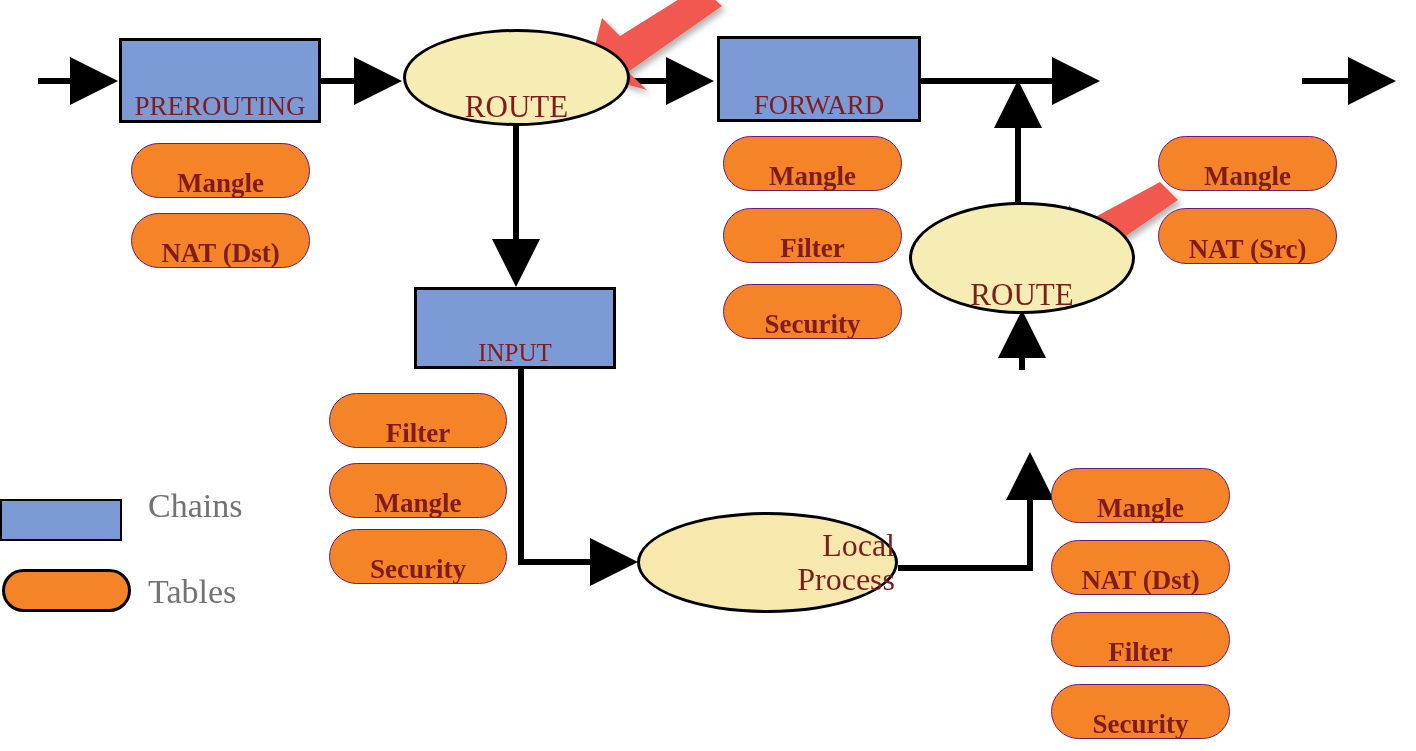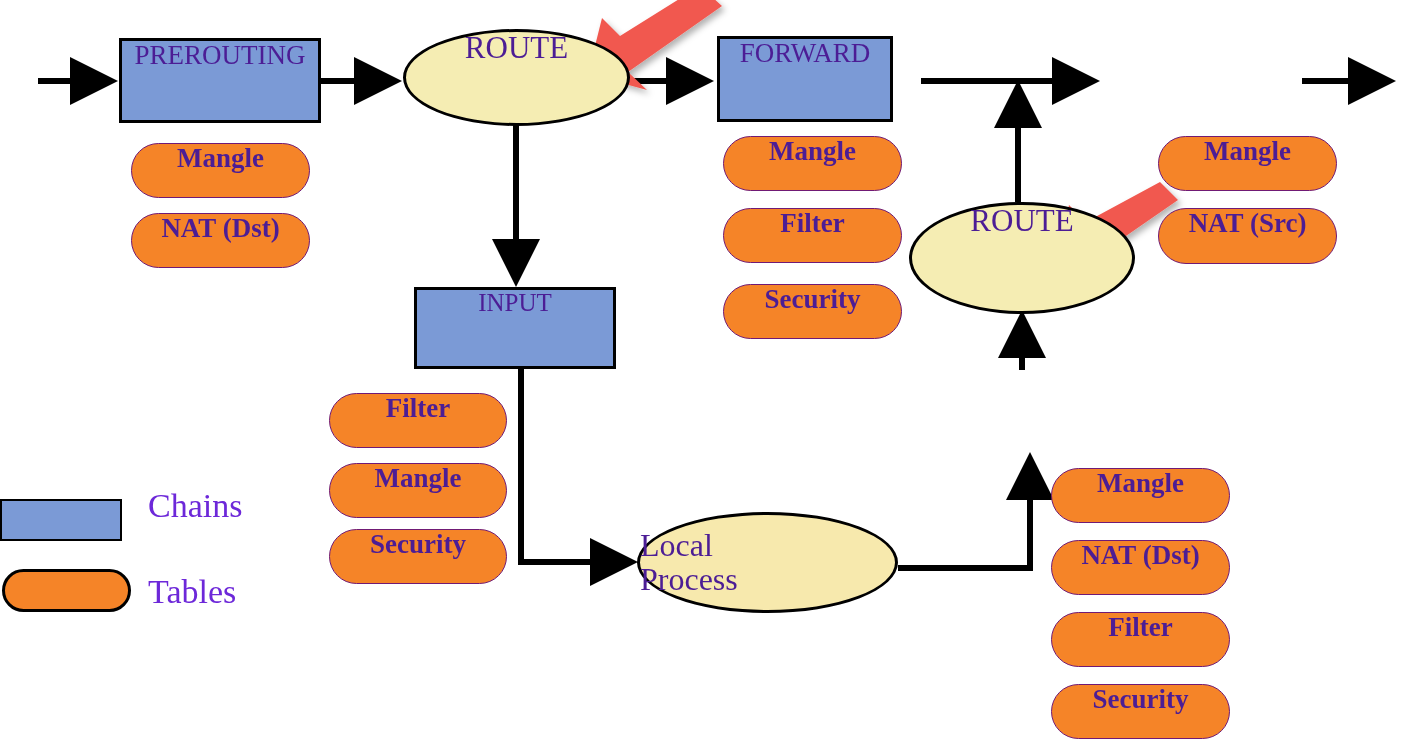--- a/index.html
+++ b/index.html
@@ -1,35 +1,35 @@
 <!DOCTYPE html>
 <html><head>
 <meta charset="utf-8">
 <style>
   html,body{margin:0;padding:0;background:#ffffff;}
   body{width:1416px;height:751px;font-family:"Liberation Serif","DejaVu Serif",serif;}
   #stage{position:relative;width:1416px;height:751px;overflow:hidden;background:#fff;}
 
   svg.edges{position:absolute;left:0;top:0;width:1416px;height:751px;pointer-events:none;}
 
-  .node{position:absolute;box-sizing:border-box;display:flex;align-items:flex-start;
-        justify-content:center;text-align:center;color:#4c1d95;line-height:1.04;}
+  .node{position:absolute;box-sizing:border-box;display:flex;align-items:flex-end;
+        justify-content:center;text-align:center;color:#7f1d1d;line-height:1.04;}
 
   .chain{background:#7b9ad6;border:3px solid #000;font-size:27px;}
   .chain.small{font-size:25px;}
 
   .routeell{background:#f5edb3;border:3px solid #000;border-radius:50%;font-size:31px;}
   .procell{background:#f7e9ad;border:3px solid #000;border-radius:50%;font-size:32px;}
 
   .table-pill{background:#f58428;border:1px solid #701a75;border-radius:30px;
               font-size:27px;font-weight:bold;}
 
   .legend-sw-chain{position:absolute;background:#7b9ad6;border:2px solid #000;}
   .legend-sw-table{position:absolute;background:#f58428;border:3px solid #000;border-radius:25px;}
-  .legend-label{position:absolute;font-size:34px;color:#6d28d9;white-space:nowrap;}
+  .legend-label{position:absolute;font-size:34px;color:#737373;white-space:nowrap;}
 </style>
 </head>
 <body>
 
 <div id="stage">
 
   <svg class="edges" viewBox="0 0 1416 751">
     <defs>
       <marker id="ah" markerWidth="11" markerHeight="11" refX="7.0" refY="4.0" orient="auto" markerUnits="strokeWidth">
         <path d="M0,0 L8,4 L0,8 z" fill="#000"></path>
@@ -68,21 +68,21 @@
 
     <g filter="url(#rshadow)">
       <path d="M1160,182 L1178,200 L1097,256 L1113,272 L1056,258 L1069,205 L1086,222 Z" fill="#f1584f"></path>
     </g>
   </svg>
 
   <div class="node chain" style="left:119px;top:38px;width:202px;height:85px;">
     <span>PREROUTING</span>
   </div>
 
-  <div class="node chain" style="left:717px;top:36px;width:176px;height:86px;">
+  <div class="node chain" style="left:717px;top:36px;width:204px;height:86px;">
     <span>FORWARD</span>
   </div>
 
 
   <div class="node chain small" style="left:414px;top:287px;width:202px;height:82px;">
     <span>INPUT</span>
   </div>
 
 
   <div class="node routeell" style="left:403px;top:29px;width:227px;height:97px;">

